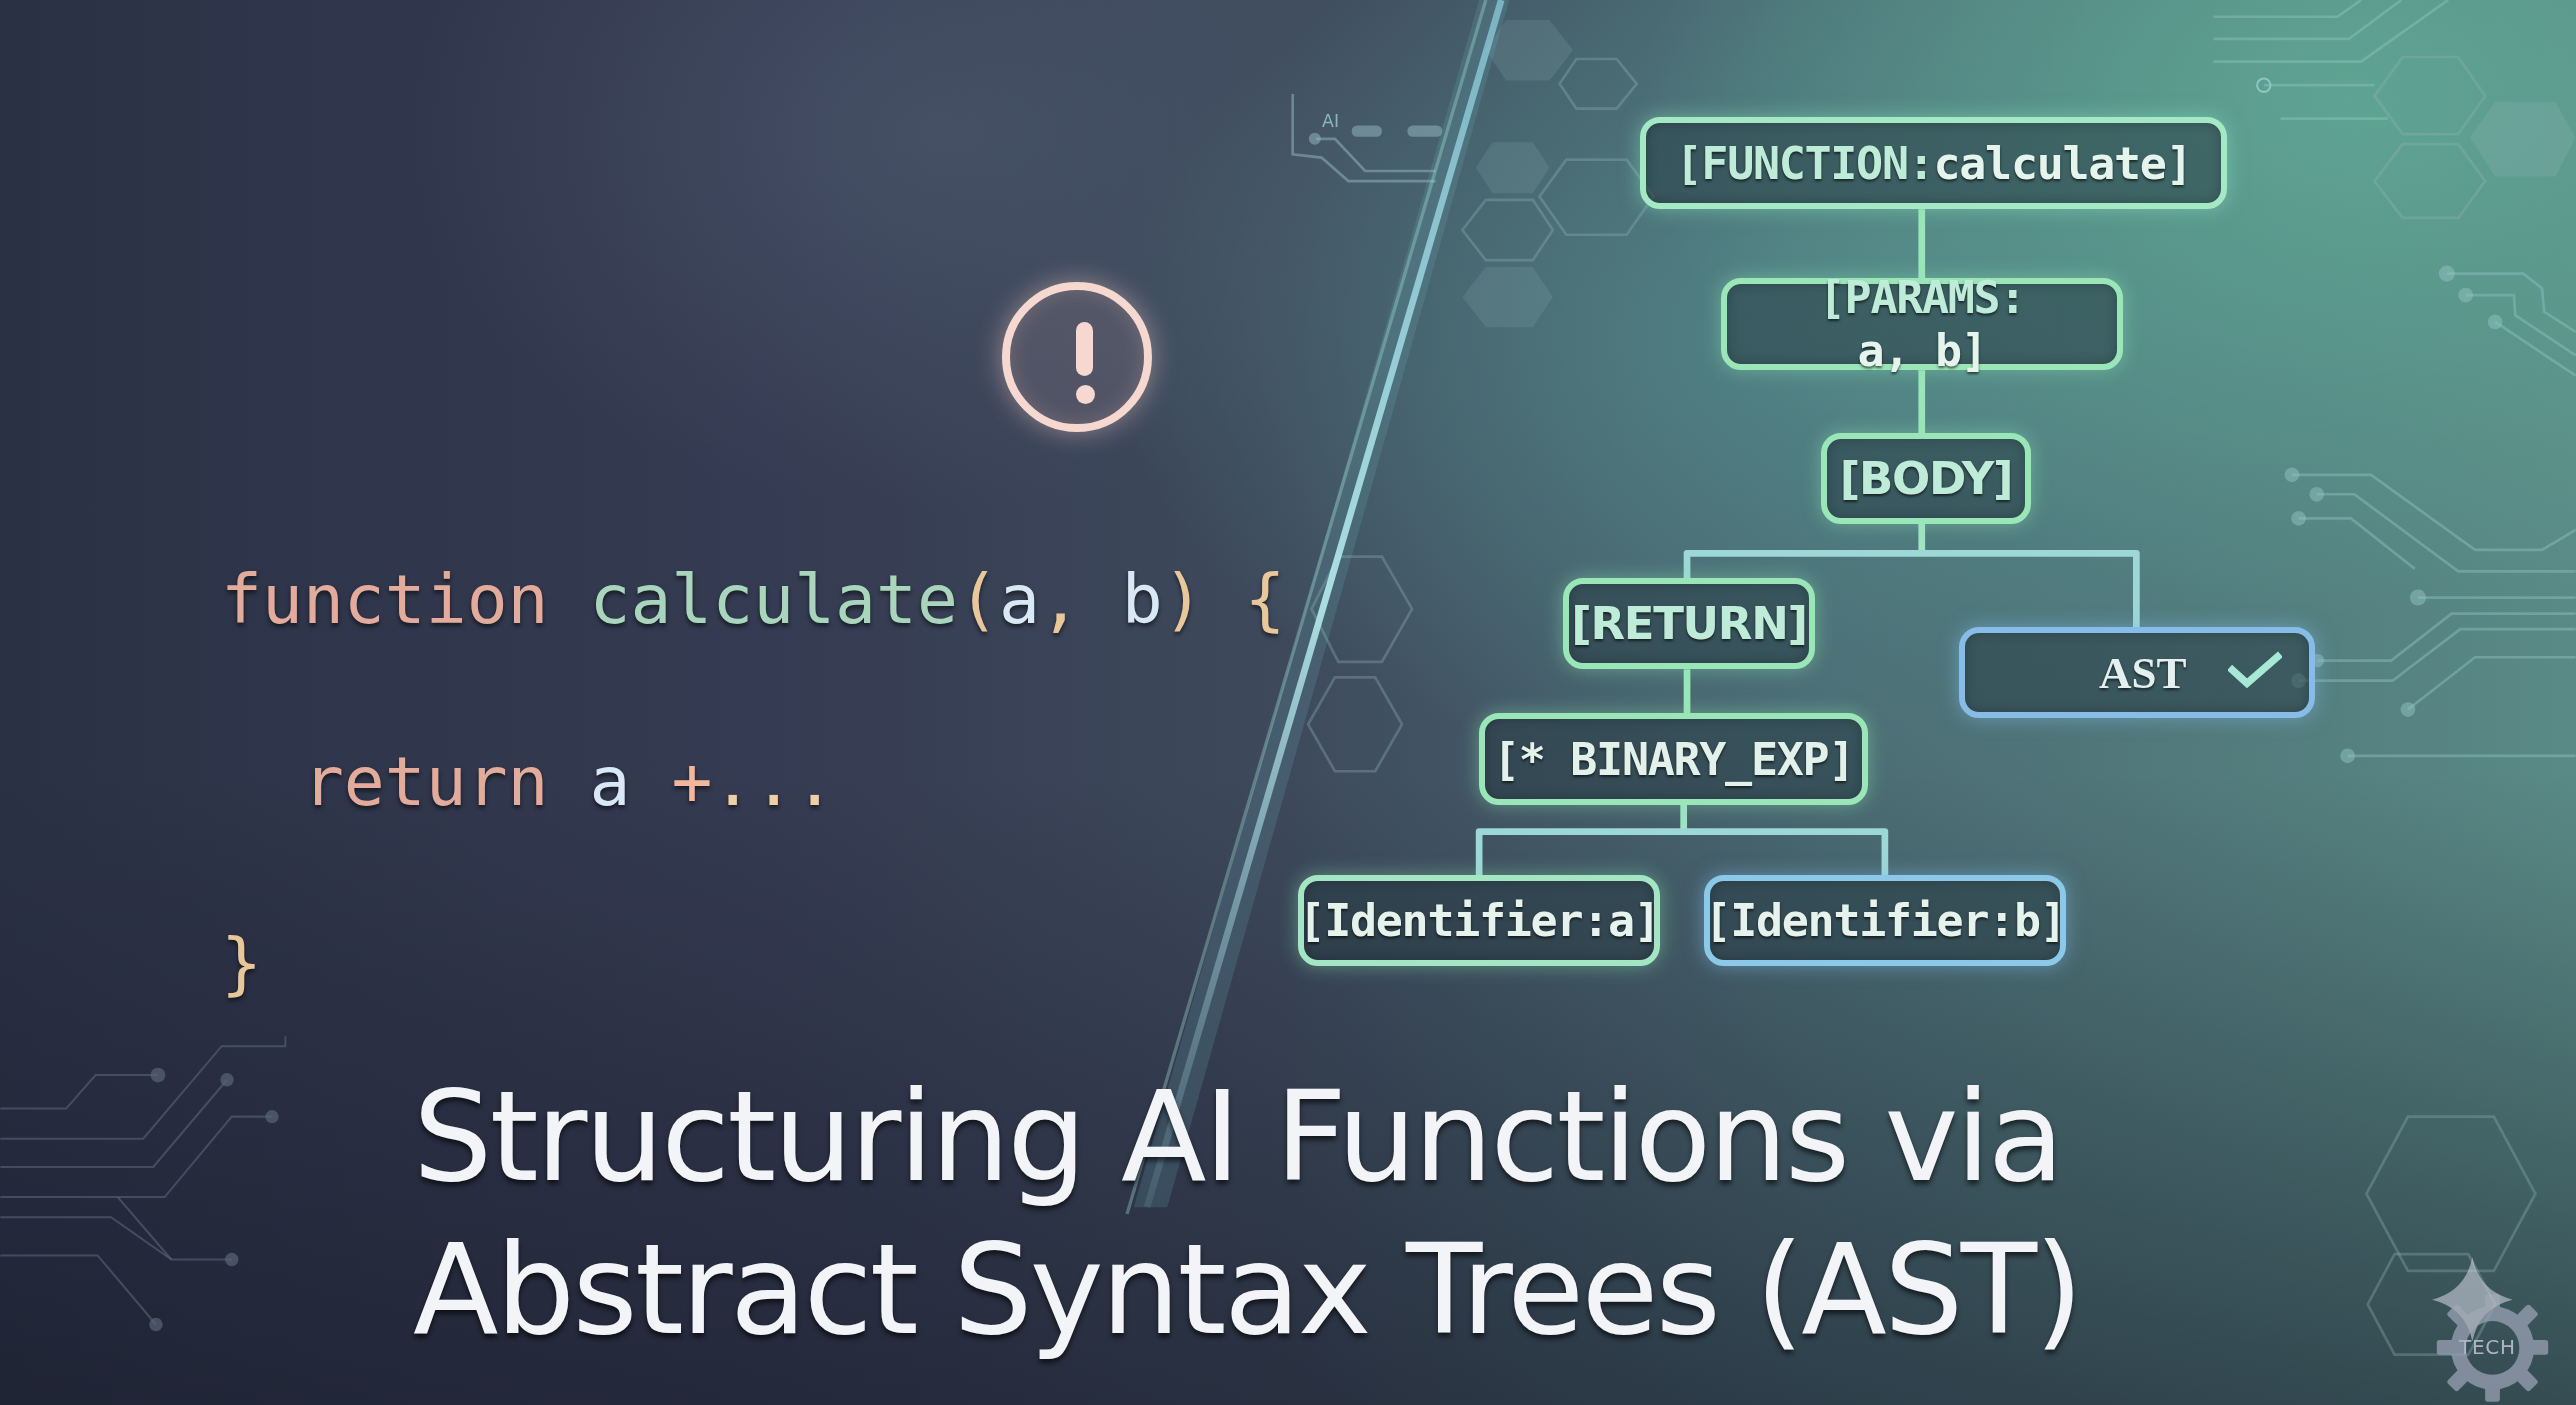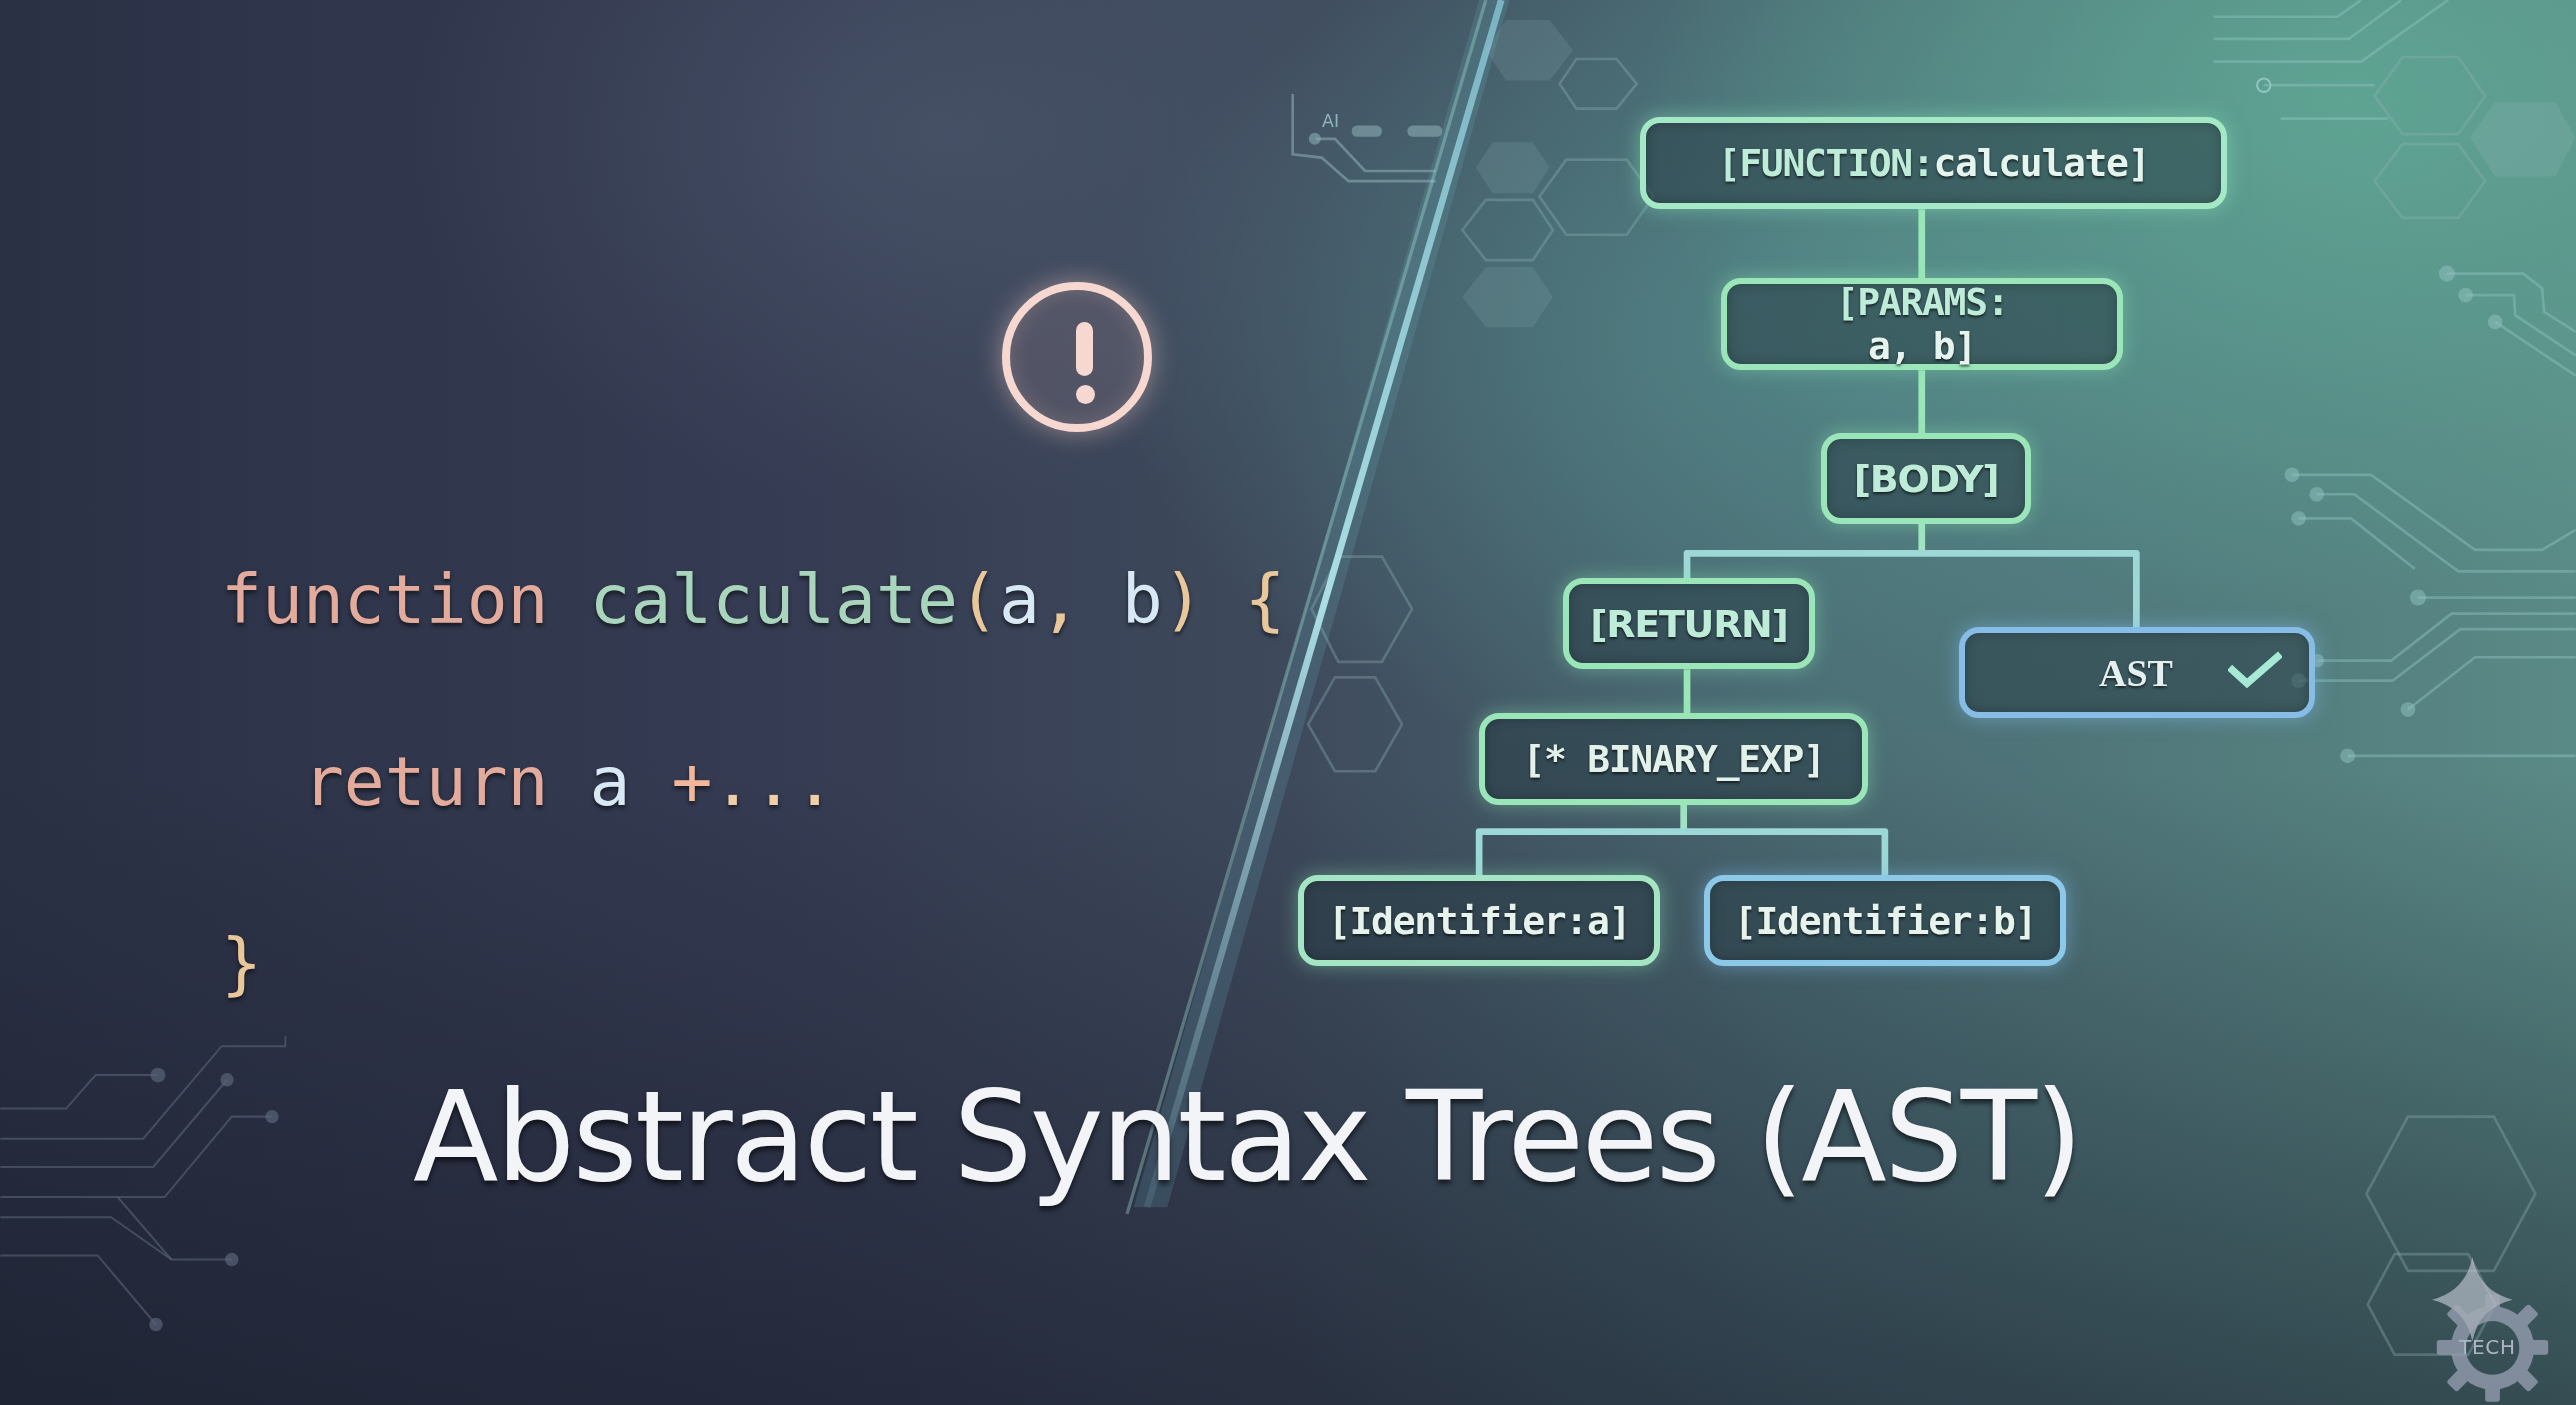--- a/index.html
+++ b/index.html
@@ -35,21 +35,21 @@
     box-shadow: 0 0 27px rgba(255,210,200,0.45), inset 0 0 20px rgba(255,200,190,0.2);
   }
   .warn .bar { position: absolute; left: 66px; top: 32px; width: 17.4px; height: 54px; border-radius: 8.7px; background: #f6d8d0; }
   .warn .dot { position: absolute; left: 66px; top: 95px; width: 19px; height: 19px; border-radius: 50%; background: #f6d8d0; }
   .node {
     position: absolute; box-sizing: border-box;
     border-radius: 20px; border: 6px solid #9ae6b8;
     background: rgba(40,60,70,0.55);
     display: flex; align-items: center; justify-content: center;
     font-family: "DejaVu Sans Mono", monospace; font-weight: bold;
-    color: #e6f4ee; font-size: 38px;
+    color: #e6f4ee; font-size: 45px;
     text-shadow: 0 2px 2.7px rgba(0,0,0,0.6);
     box-shadow: 0 0 19px rgba(140,230,180,0.45), inset 0 0 12px rgba(0,0,0,0.25);
     letter-spacing: -1.3px;
   }
   .node.blue { border-color: #8cc8e8; box-shadow: 0 0 19px rgba(130,190,240,0.5), inset 0 0 12px rgba(0,0,0,0.25); }
   .node .lbl { color: #bfecd8; }
   .ast-node { justify-content: flex-start; padding-left: 134px; font-family: Liberation Serif, serif; letter-spacing: 0; }
   .ast-node .check { position: absolute; right: 27px; top: 17.4px; width: 54px; height: 40px; }
   .title {
     position: absolute; left: 413px; top: 1060px;
@@ -226,20 +226,21 @@
   <span class="lbl" style="color:#e6f2ec;">[Identifier:</span>
     <span> a]</span>
 </div>
 
 <div class="node blue" style="left:1704px; top:875px; width:362px; height:91px;">
   <span class="lbl" style="color:#e6f2ec;">[Identifier:</span>
     <span> b]</span>
 </div>
 
 <div class="title">
+  <div>Structuring AI Functions via</div>
   <div>Abstract Syntax Trees (AST)</div>
 </div>
 
 <svg class="logo" viewBox="0 0 210 225">
   <g fill="#9aa2b4">
     <path d="M105,95 m-62,0 a62,62 0 1,0 124,0 a62,62 0 1,0 -124,0 Z M105,95 m-40,0 a40,40 0 1,1 80,0 a40,40 0 1,1 -80,0 Z" transform="translate(0,45)" fill-rule="evenodd"></path>
     <rect x="94" y="60" width="22" height="30" rx="4"></rect>
     <rect x="94" y="190" width="22" height="30" rx="4"></rect>
     <rect x="22" y="128" width="30" height="22" rx="4"></rect>
     <rect x="158" y="128" width="30" height="22" rx="4"></rect>

